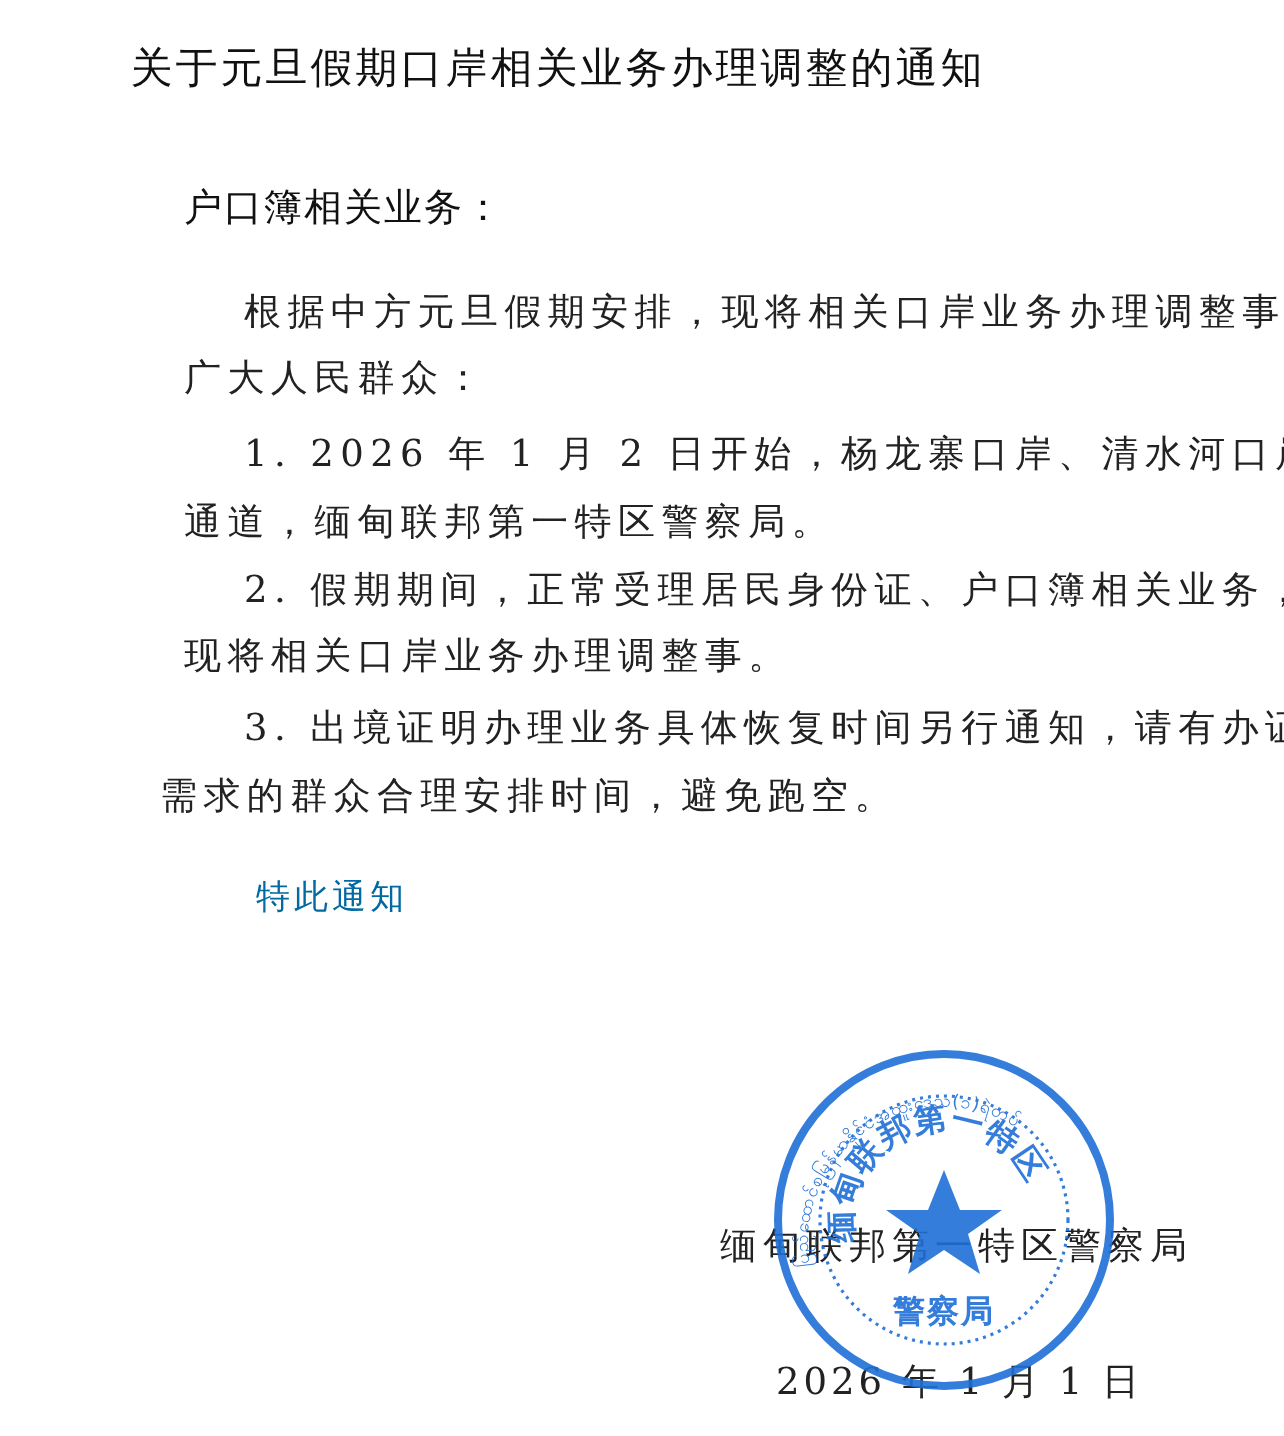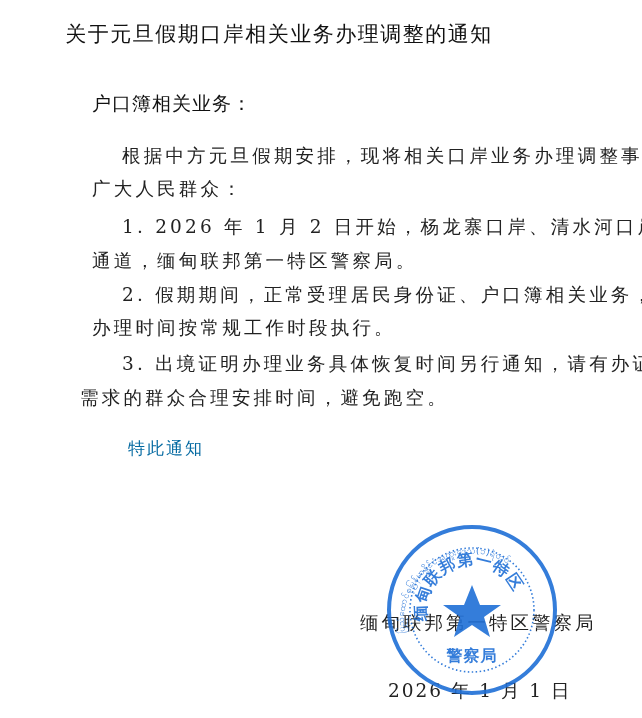--- a/index.html
+++ b/index.html
@@ -20,21 +20,21 @@
 <body>
 
 <div class="abs title">关于元旦假期口岸相关业务办理调整的通知</div>
 <div class="abs greet">户口簿相关业务：</div>
 
 <div class="abs line" style="left:122px; top:123px;">根据中方元旦假期安排，现将相关口岸业务办理调整事</div>
 <div class="abs line" style="left:92px; top:156px;">广大人民群众：</div>
 <div class="abs line" style="left:122px; top:194px;">1. 2026 年 1 月 2 日开始，杨龙寨口岸、清水河口岸、127</div>
 <div class="abs line" style="left:92px; top:228px;">通道，缅甸联邦第一特区警察局。</div>
 <div class="abs line" style="left:122px; top:262px;">2. 假期期间，正常受理居民身份证、户口簿相关业务，</div>
-<div class="abs line" style="left:92px; top:295px;">办理时间按常规工作时段执行。</div>
+<div class="abs line" style="left:92px; top:295px;">现将相关口岸业务办理调整事。</div>
 <div class="abs line" style="left:122px; top:331px;">3. 出境证明办理业务具体恢复时间另行通知，请有办证</div>
 <div class="abs line" style="left:80px; top:365px;">需求的群众合理安排时间，避免跑空。</div>
 
 <div class="abs closing">特此通知</div>
 
 <div class="abs sig">缅甸联邦第一特区警察局</div>
 <div class="abs date">2026 年 1 月 1 日</div>
 
 <div class="abs stamp">
   <svg width="174" height="174" viewBox="0 0 174 174">

